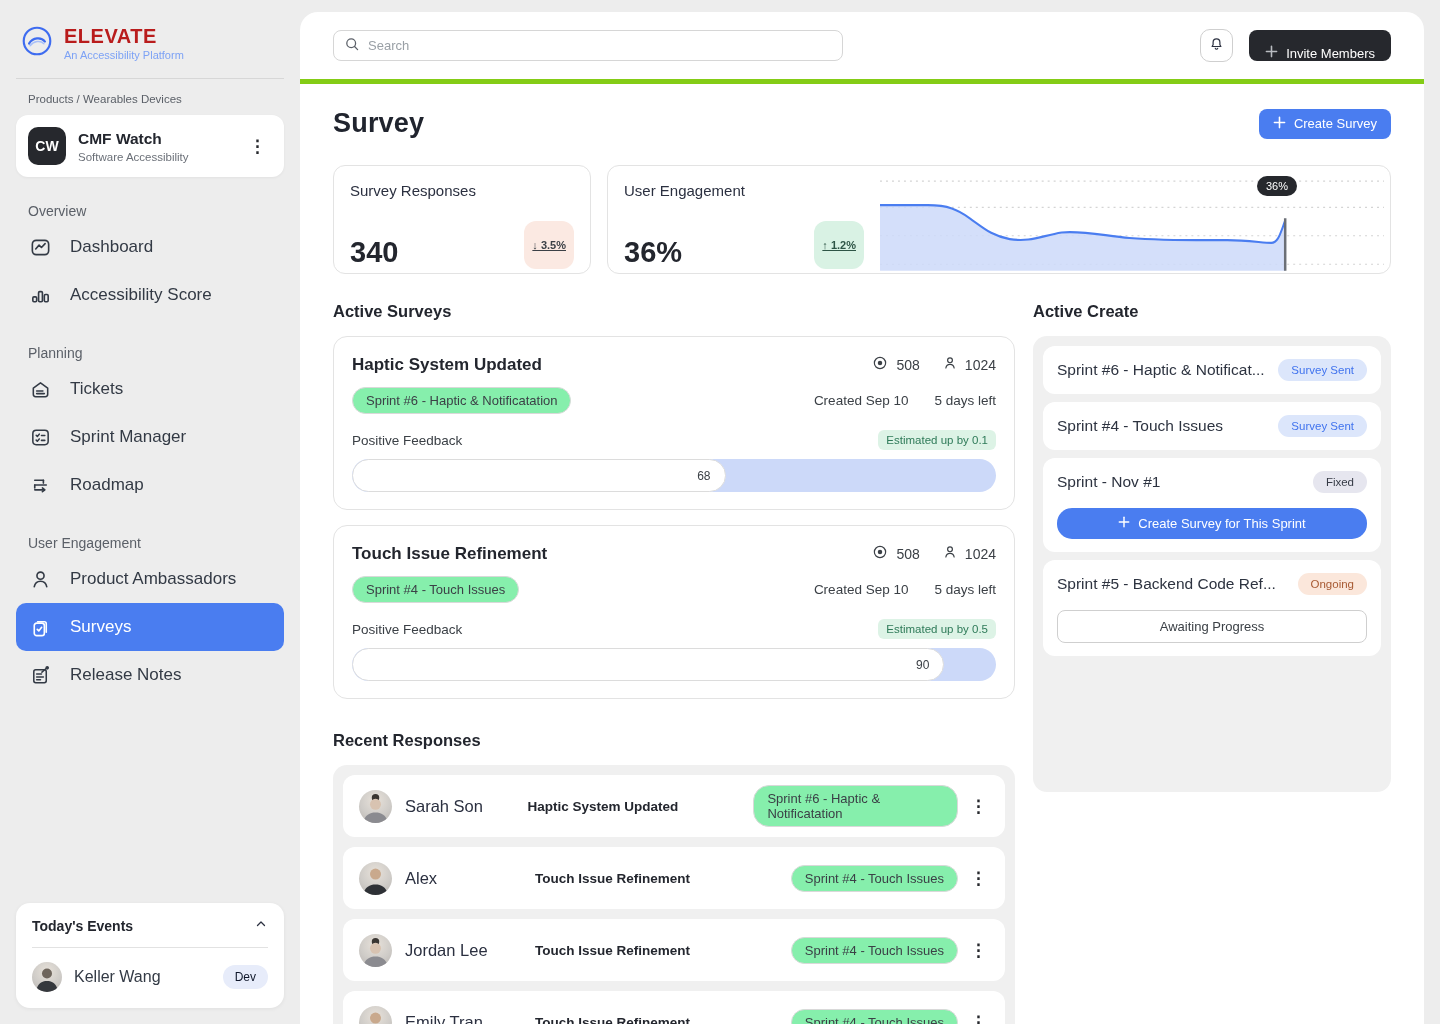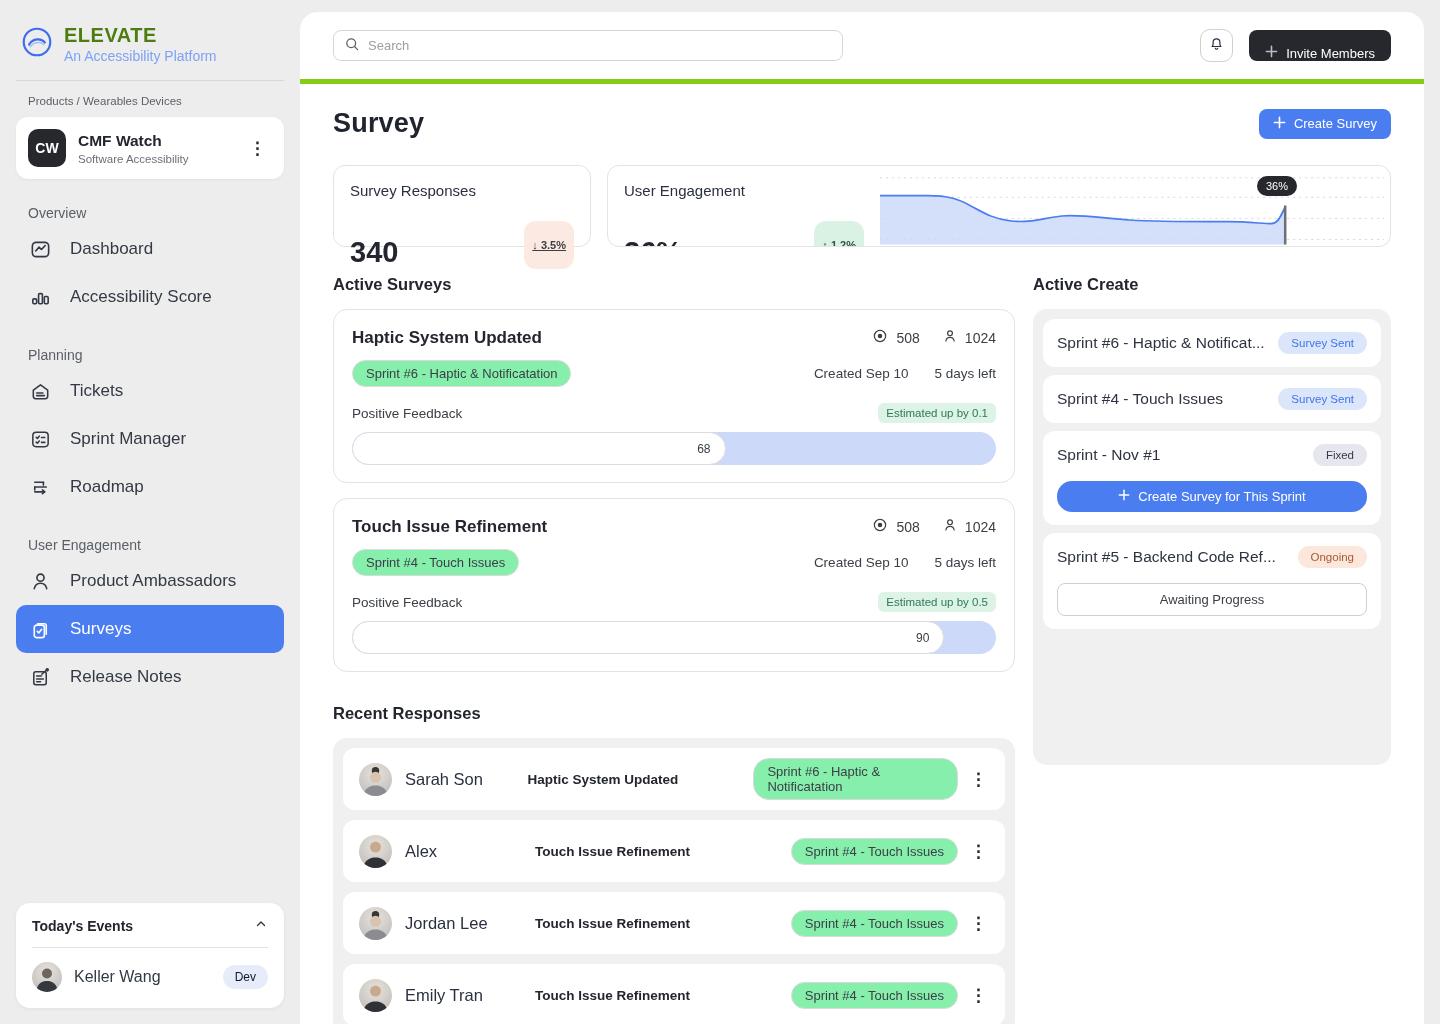--- a/index.html
+++ b/index.html
@@ -2,22 +2,22 @@
 <html><head>
 <meta charset="utf-8">
 <style>
   * { margin:0; padding:0; box-sizing:border-box; }
   html,body { width:1440px; height:1024px; overflow:hidden; }
   body { background:#ededed; font-family:"Liberation Sans", sans-serif; color:#2b3040; }
 
   
   .sidebar { position:absolute; left:0; top:0; width:300px; height:1024px; padding:24px 16px; }
   .logo-row { display:flex; align-items:center; gap:10px; padding-left:4px; }
-  .logo-title { font-size:20px; font-weight:700; color:#4d7c0f; letter-spacing:.5px; }
-  .logo-sub { font-size:14px; color:#7da2f5; margin-top:1px; }
+  .logo-title { font-size:20px; font-weight:700; color:#b91c1c; letter-spacing:.5px; }
+  .logo-sub { font-size:11px; color:#7da2f5; margin-top:1px; }
   .side-divider { height:1px; background:#d7d7d7; margin:16px 0 14px; }
   .breadcrumb { font-size:11.5px; color:#5b6068; padding-left:12px; margin-bottom:10px; }
   .product-card { background:#fff; border-radius:12px; padding:12px; display:flex; align-items:center; gap:12px; box-shadow:0 1px 3px rgba(0,0,0,.05); }
   .product-avatar { width:38px; height:38px; border-radius:10px; background:#26282d; color:#fff; font-weight:700; font-size:14px; display:flex; align-items:center; justify-content:center; }
   .product-name { font-size:15.5px; font-weight:700; color:#23262e; }
   .product-sub { font-size:11.5px; color:#6b7078; margin-top:3px; }
   .kebab { margin-left:auto; font-size:17px; font-weight:700; color:#26282d; cursor:pointer; padding:0 6px; letter-spacing:0; }
   .section-label { font-size:14px; color:#5b6068; padding-left:12px; margin:26px 0 4px; }
   .nav-item { display:flex; align-items:center; gap:18px; height:48px; padding:0 12px; border-radius:10px; cursor:pointer; }
   .nav-item .nlabel { font-size:17px; color:#333a45; }
@@ -45,21 +45,21 @@
   .bell-btn { width:33px; height:33px; border:1px solid #cfcfcf; border-radius:10px; background:#fff; display:flex; align-items:center; justify-content:center; cursor:pointer; }
   .invite-btn { height:31px; background:#26282d; color:#fff; border:none; border-radius:8px; font-size:13px; display:flex; align-items:flex-end; gap:8px; padding:0 16px; cursor:pointer; font-family:"Liberation Sans",sans-serif; }
   .invite-btn .plus { color:#b9bcc1; }
 
   .content { padding:24px 33px 0; }
   .title-row { display:flex; align-items:center; justify-content:space-between; }
   .page-title { font-size:27px; font-weight:700; color:#20242e; letter-spacing:.2px; }
   .create-btn { height:30px; background:#4a7df0; color:#fff; border:none; border-radius:8px; font-size:13px; display:flex; align-items:center; gap:8px; padding:0 14px; cursor:pointer; font-family:"Liberation Sans",sans-serif; }
 
   .stats-row { display:flex; gap:16px; margin-top:26px; }
-  .stat-card { border:1px solid #e3e3e3; border-radius:12px; height:82px; }
+  .stat-card { border:1px solid #e3e3e3; border-radius:12px; height:109px; }
   .stat-card.small { width:258px; padding:16px; }
   .stat-card.wide { flex:1; display:flex; overflow:hidden; }
   .stat-title { font-size:15px; color:#2b3040; }
   .stat-bottom { display:flex; align-items:flex-end; justify-content:space-between; margin-top:22px; }
   .stat-value { font-size:29px; font-weight:700; color:#23262e; }
   .delta-pill { font-size:11px; font-weight:700; padding:18px 8px; border-radius:12px; color:#3b4046;text-decoration:underline; }
   .delta-down { background:#fbe9e2; }
   .delta-up { background:#d9f2e4; color:#2e5546; }
   .wide-left { width:272px; padding:16px; flex:none; }
   .spark-wrap { position:relative; flex:1; align-self:stretch; margin:2px 6px 0 0; }

